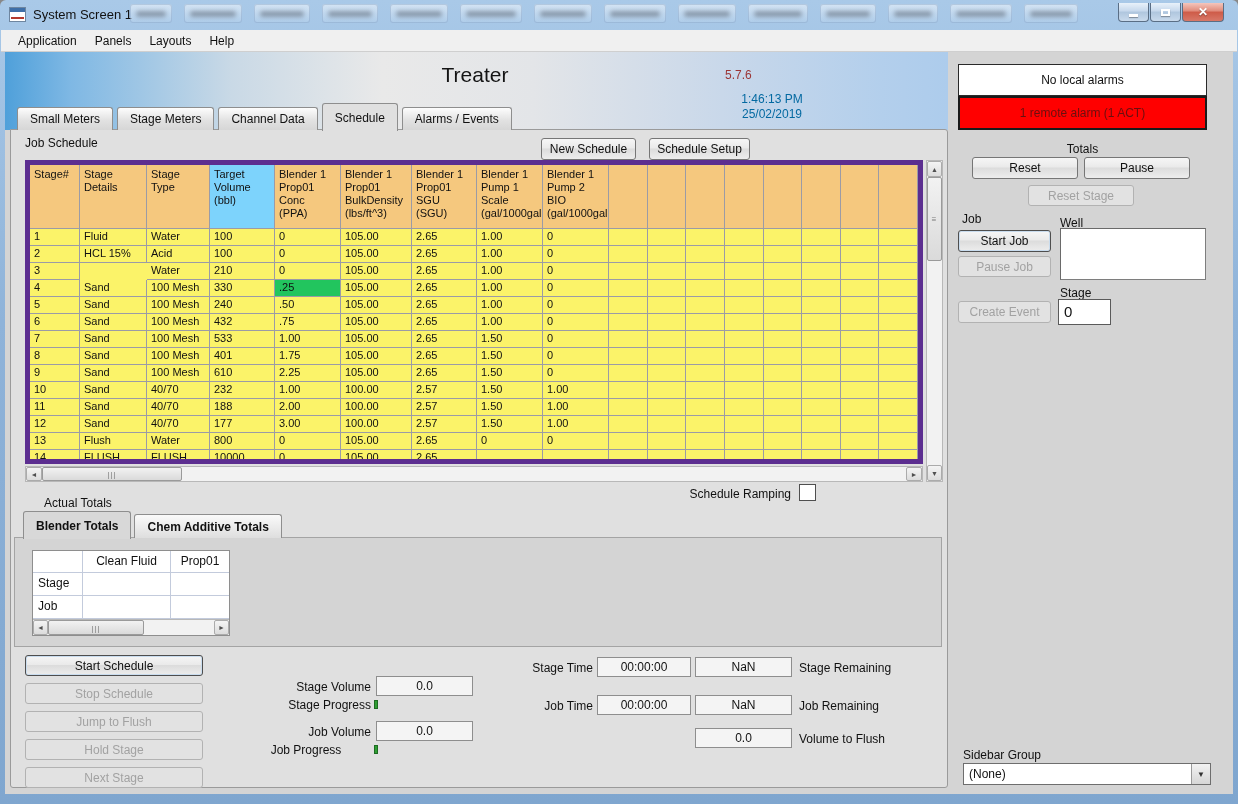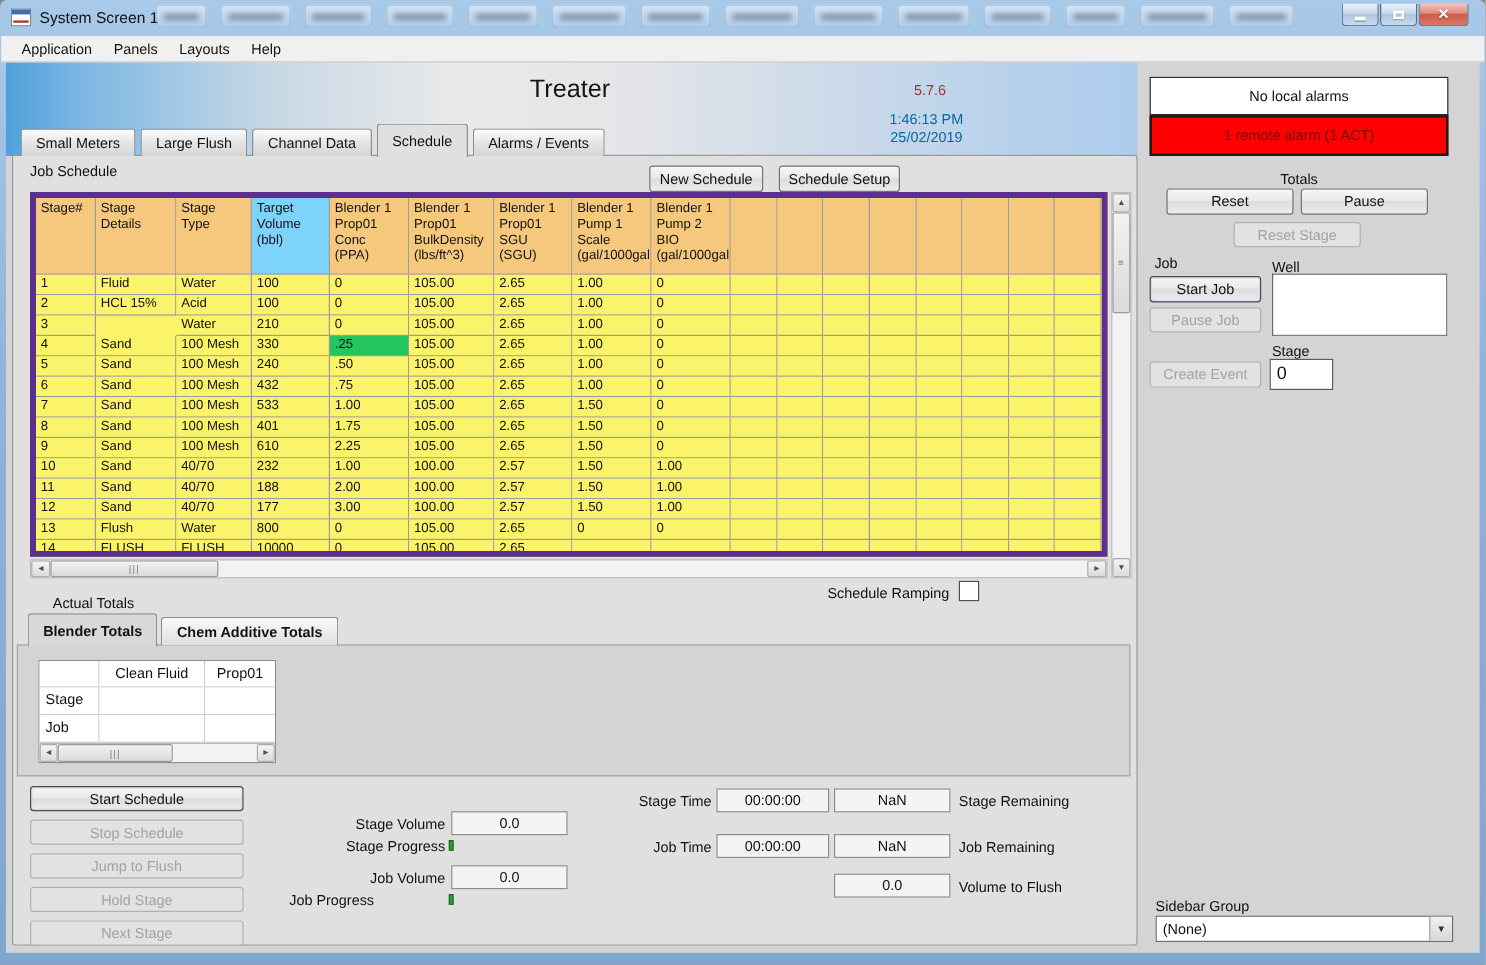--- a/index.html
+++ b/index.html
@@ -24,21 +24,21 @@
   .glyph-x{color:#fff;font-size:12px;font-weight:bold;text-shadow:0 1px 1px rgba(0,0,0,.4);line-height:1;}
 
   
   .menubar{position:absolute;left:1px;top:30px;width:1236px;height:22px;background:#F0F0F0;border-bottom:1px solid #CFCFCF;display:flex;align-items:center;padding-left:8px;}
   .menu-item{font-size:12px;color:#111;padding:3px 9px;cursor:default;}
 
   
   .client{position:absolute;left:5px;top:52px;width:1228px;height:742px;background:#D4D4D4;overflow:hidden;}
   .band{position:absolute;left:0;top:0;width:943px;height:78px;background:linear-gradient(90deg,#4FA0DA 0%,#7FB8E4 7%,#C9D9E6 24%,#E9E9E9 40%,#E3E5E8 56%,#C9D8EA 76%,#B3CFEC 93%,#ADCCEC 100%);}
   .treater{position:absolute;left:370px;top:11px;width:200px;text-align:center;font-size:21px;color:#141414;}
-  .version{position:absolute;left:720px;top:16px;width:100px;text-align:center;font-size:12px;color:#9B3535;}
+  .version{position:absolute;left:720px;top:16px;width:100px;font-size:12px;color:#9B3535;}
   .clock{position:absolute;left:712px;top:40px;width:110px;text-align:center;font-size:12px;color:#0369a1;line-height:15px;}
 
   
   .main-tabs{position:absolute;left:12px;top:50px;height:28px;display:flex;align-items:flex-end;z-index:4;}
   .tab{height:23px;padding:0 12px;display:flex;align-items:center;font-size:12px;color:#111;background:linear-gradient(180deg,#FDFDFD,#E2E2E2 55%,#D6D6D6);border:1px solid #8E8E8E;border-bottom:none;border-radius:3px 3px 0 0;margin-right:4px;white-space:nowrap;}
   .tab.active{height:28px;background:#E0E0E0;z-index:6;margin-bottom:-1px;}
 
   .tabpage{position:absolute;left:5px;top:77px;width:938px;height:659px;background:#E0E0E0;border:1px solid #9A9A9A;border-radius:0 3px 3px 3px;z-index:3;}
 
   .lbl{font-size:12px;color:#111;position:absolute;white-space:nowrap;}
@@ -147,21 +147,21 @@
     <div class="band"></div>
     <div class="treater">Treater</div>
     <div class="version" style="color: rgb(155, 53, 53);">5.7.6</div>
     <div class="clock">
       <div>1:46:13 PM</div>
       <div>25/02/2019</div>
     </div>
 
     <div class="main-tabs">
         <div class="tab">Small Meters</div>
-        <div class="tab">Large Flush</div>
+        <div class="tab">Stage Meters</div>
         <div class="tab">Channel Data</div>
         <div class="tab active">Schedule</div>
         <div class="tab">Alarms / Events</div>
       </div>
 
     <div class="tabpage">
       <div class="lbl" style="left:14px;top:6px;">Job Schedule</div>
       <div class="btn" style="left:530px;top:8px;width:95px;height:22px;">New Schedule</div>
       <div class="btn" style="left:638px;top:8px;width:101px;height:22px;">Schedule Setup</div>
 
@@ -537,21 +537,21 @@
           <div class="btn disabled" style="left: 14px; top: 609px; width: 178px; height: 21px;">Hold Stage</div>
           <div class="btn disabled" style="left: 14px; top: 637px; width: 178px; height: 21px;">Next Stage</div>
         </div>
 
       <div class="lbl" style="left:230px;top:550px;width:130px;text-align:right;">Stage Volume</div>
       <div class="field" style="left:365px;top:546px;width:97px;height:20px;">0.0</div>
       <div class="lbl" style="left:230px;top:568px;width:130px;text-align:right;">Stage Progress</div>
       <div class="tick" style="left: 363px; top: 570px; background: rgb(47, 158, 51);"></div>
       <div class="lbl" style="left:230px;top:595px;width:130px;text-align:right;">Job Volume</div>
       <div class="field" style="left:365px;top:591px;width:97px;height:20px;">0.0</div>
-      <div class="lbl" style="left:230px;top:613px;width:130px;text-align:left;">Job Progress</div>
+      <div class="lbl" style="left:230px;top:613px;width:130px;text-align:center;">Job Progress</div>
       <div class="tick" style="left: 363px; top: 615px; background: rgb(47, 158, 51);"></div>
 
       <div class="lbl" style="left:470px;top:531px;width:112px;text-align:right;">Stage Time</div>
       <div class="field" style="left:586px;top:527px;width:94px;height:20px;">00:00:00</div>
       <div class="field" style="left:684px;top:527px;width:97px;height:20px;">NaN</div>
       <div class="lbl" style="left:788px;top:531px;">Stage Remaining</div>
 
       <div class="lbl" style="left:470px;top:569px;width:112px;text-align:right;">Job Time</div>
       <div class="field" style="left:586px;top:565px;width:94px;height:20px;">00:00:00</div>
       <div class="field" style="left:684px;top:565px;width:97px;height:20px;">NaN</div>

